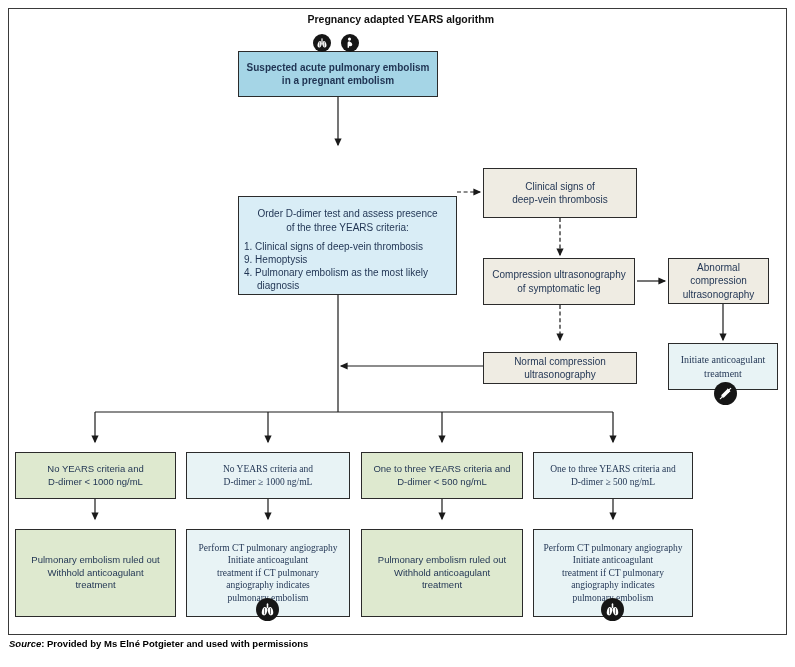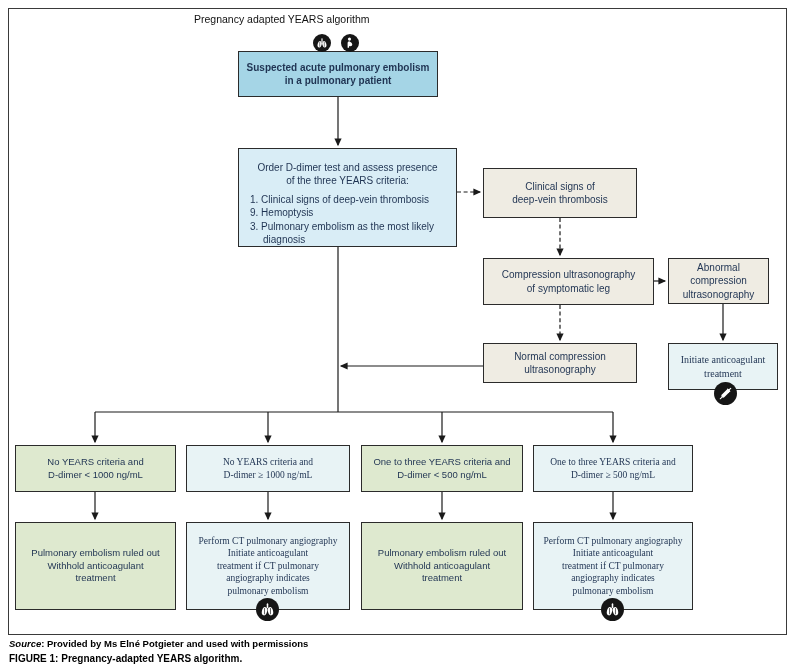--- a/index.html
+++ b/index.html
@@ -7,40 +7,40 @@
     position:relative;width:795px;height:667px;background:#fff;
     font-family:"Liberation Sans",sans-serif;color:var(--c-text,#1f3352);
     overflow:hidden;
   }
   .frame{
     position:absolute;left:8px;top:8px;width:777px;height:625px;
     border:1px solid #3a3a3a;background:transparent;
   }
   .connectors{position:absolute;left:0;top:0;z-index:1;}
   .title{
-    position:absolute;left:194px;top:13px;width:300px;text-align:left;
-    font-size:10.5px;font-weight:normal;color:#111;z-index:2;
+    position:absolute;left:194px;top:13px;width:300px;text-align:right;
+    font-size:10.5px;font-weight:bold;color:#111;z-index:2;
   }
   .box{
     position:absolute;z-index:2;box-sizing:border-box;
     border:1.2px solid #2b2b2b;
     display:flex;flex-direction:column;align-items:center;justify-content:center;
     text-align:center;font-size:10px;line-height:1.32;
   }
   .box .box-text{white-space:pre-line;display:block;padding:0 3px;}
   .b-blue{background:var(--c-box_blue,#a5d5e6);border-width:1.6px;font-weight:bold;}
   .b-ltblue{background:var(--c-box_lightblue,#d9edf6);}
   .b-beige{background:var(--c-box_beige,#efece3);}
   .b-pale{background:var(--c-box_paleblue,#e8f3f5);font-family:Liberation Serif, serif;}
   .b-green{background:var(--c-box_green,#dee9cf);}
-  .box-order{justify-content:flex-end;padding-top:9px;}
+  .box-order{justify-content:center;padding-top:9px;margin-top:48px;}
   .box-order .heading{white-space:pre-line;text-align:center;padding:0 4px;}
-  .box-order .ol{margin-top:6px;align-self:stretch;padding:0 9px 0 11px;}
+  .box-order .ol{margin-top:6px;align-self:stretch;padding:0 9px 0 5px;}
   .box-order .oitem{text-align:left;padding-left:13px;text-indent:-13px;}
-  .branch{font-size:9.5px;}
+  .branch{font-size:9.5px;margin-top:7px;}
   .cicon{position:absolute;z-index:3;}
   .cicon svg{display:block;}
   .footer{position:absolute;left:9px;top:638px;z-index:2;color:#000000;}
   .source-line{font-size:9.5px;font-weight:bold;}
   .source-line .src{font-style:italic;}
   .figure-line{font-size:10px;font-weight:bold;margin-top:4px;}
 </style>
 </head>
 <body>
 
@@ -89,49 +89,49 @@
   <div class="cicon" style="left:341px;top:34px">
     <svg width="18" height="18" viewBox="0 0 24 24">
       <circle cx="12" cy="12" r="12" fill="#161616"></circle>
       <circle cx="11.3" cy="6.8" r="2.1" fill="#fff"></circle>
       <path d="M11.2 9.6 c-1.6 0 -2.4 1.1 -2.4 2.6 L8.8 18.4 h1.9 v-2.5 c2.1 1.2 4.6 0.1 4.3 -2.1 c-0.2 -1.7 -1.5 -2.9 -3 -3.5 c-0.2 -0.4 -0.5 -0.7 -0.8 -0.7 z" fill="#fff"></path>
     </svg>
   </div>
 
   <div class="box b-blue" style="left:238px;top:51px;width:200px;height:46px">
     <span class="box-text">Suspected acute pulmonary embolism
-in a pulmonary patient</span>
+in a pregnant embolism</span>
   </div>
 
   <div class="box b-ltblue box-order" style="left:238px;top:148px;width:219px;height:99px">
     <span class="heading">Order D-dimer test and assess presence
 of the three YEARS criteria:</span>
     <div class="ol">
       <div class="oitem">1. Clinical signs of deep-vein thrombosis</div>
       <div class="oitem">9. Hemoptysis</div>
-      <div class="oitem">3. Pulmonary embolism as the most likely diagnosis</div>
+      <div class="oitem">4. Pulmonary embolism as the most likely diagnosis</div>
     </div>
   </div>
 
   <div class="box b-beige" style="left:483px;top:168px;width:154px;height:50px">
     <span class="box-text">Clinical signs of
 deep-vein thrombosis</span>
   </div>
 
-  <div class="box b-beige" style="left:483px;top:258px;width:171px;height:47px">
+  <div class="box b-beige" style="left:483px;top:258px;width:152px;height:47px">
     <span class="box-text">Compression ultrasonography
 of symptomatic leg</span>
   </div>
 
   <div class="box b-beige" style="left:668px;top:258px;width:101px;height:46px">
     <span class="box-text">Abnormal compression
 ultrasonography</span>
   </div>
 
-  <div class="box b-beige" style="left:483px;top:343px;width:154px;height:40px">
+  <div class="box b-beige" style="left:483px;top:352px;width:154px;height:32px">
     <span class="box-text">Normal compression
 ultrasonography</span>
   </div>
 
   <div class="box b-pale" style="left:668px;top:343px;width:110px;height:47px">
     <span class="box-text">Initiate anticoagulant
 treatment</span>
   </div>
   <div class="cicon" style="left:714px;top:382px">
     <svg width="23" height="23" viewBox="0 0 24 24">
@@ -201,16 +201,15 @@
       <circle cx="12" cy="12" r="12" fill="#161616"></circle>
       <rect x="11.2" y="5.6" width="1.6" height="5.2" rx="0.8" fill="#fff"></rect>
       <ellipse cx="8.9" cy="13.8" rx="2.7" ry="4.4" transform="rotate(14 8.9 13.8)" fill="#fff"></ellipse>
       <ellipse cx="15.1" cy="13.8" rx="2.7" ry="4.4" transform="rotate(-14 15.1 13.8)" fill="#fff"></ellipse>
       <path d="M8.9 10.5 L8.9 17 M15.1 10.5 L15.1 17" stroke="#161616" stroke-width="0.7"></path>
     </svg>
   </div>
 
   <div class="footer">
     <div class="source-line"><span class="src">Source</span><span>: Provided by Ms Elné Potgieter and used with permissions</span></div>
-    <div class="figure-line"><span>FIGURE 1:</span><span> Pregnancy-adapted YEARS algorithm.</span></div>
   </div>
 
 </div>
 
 </body></html>

